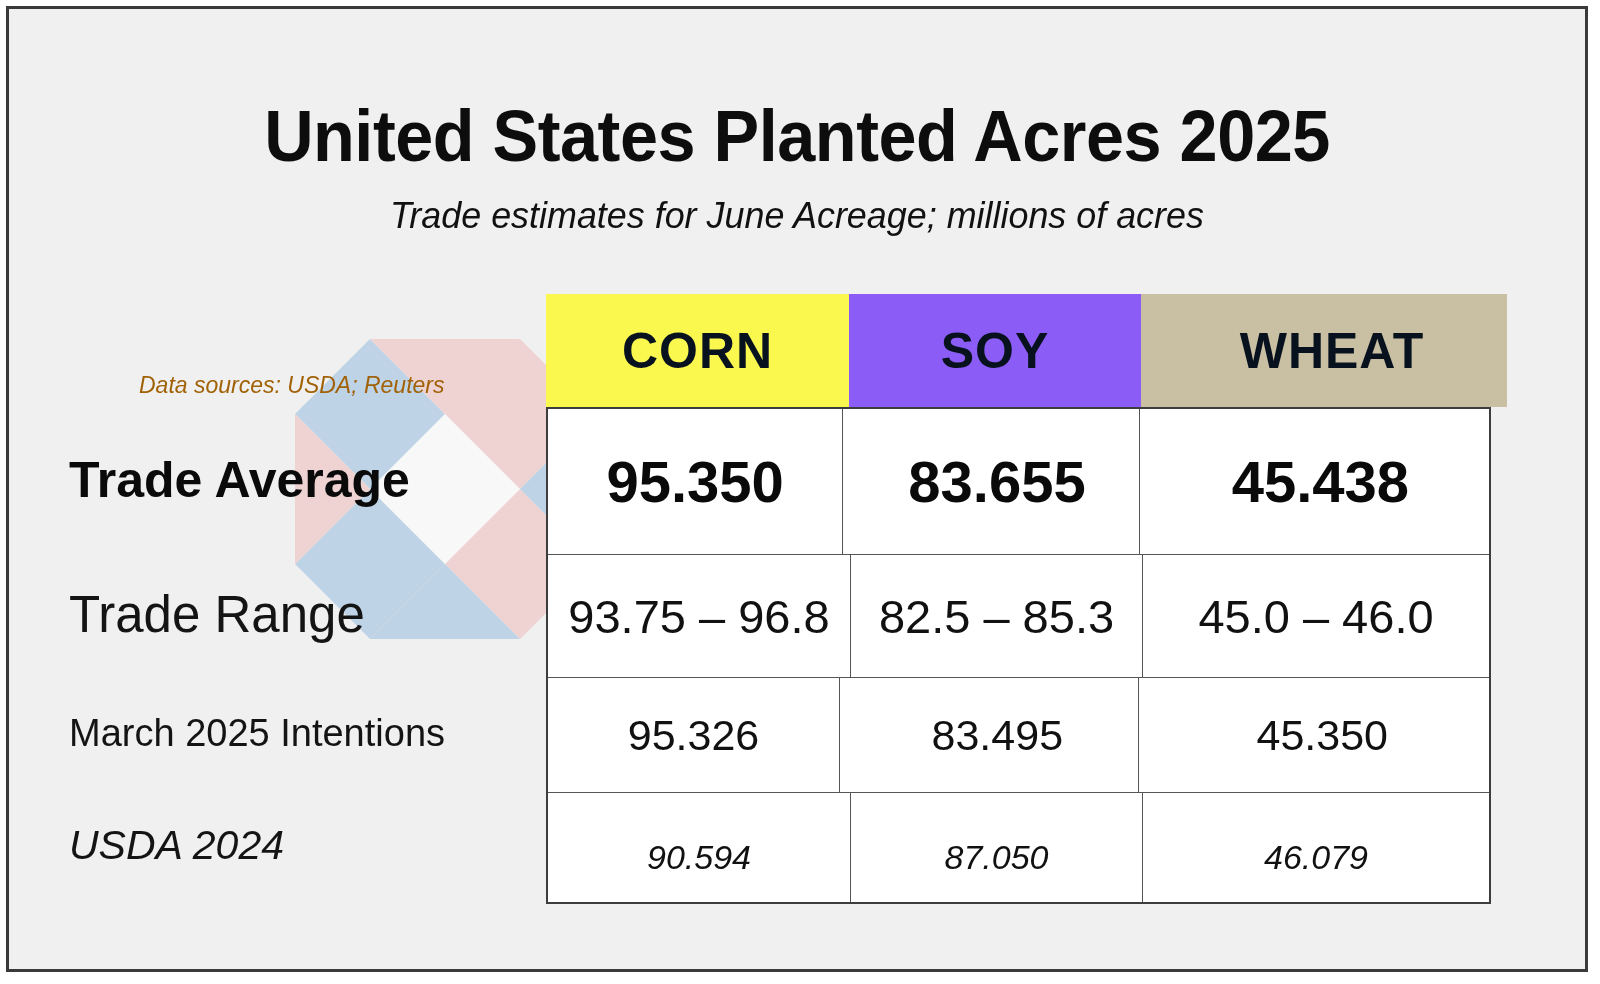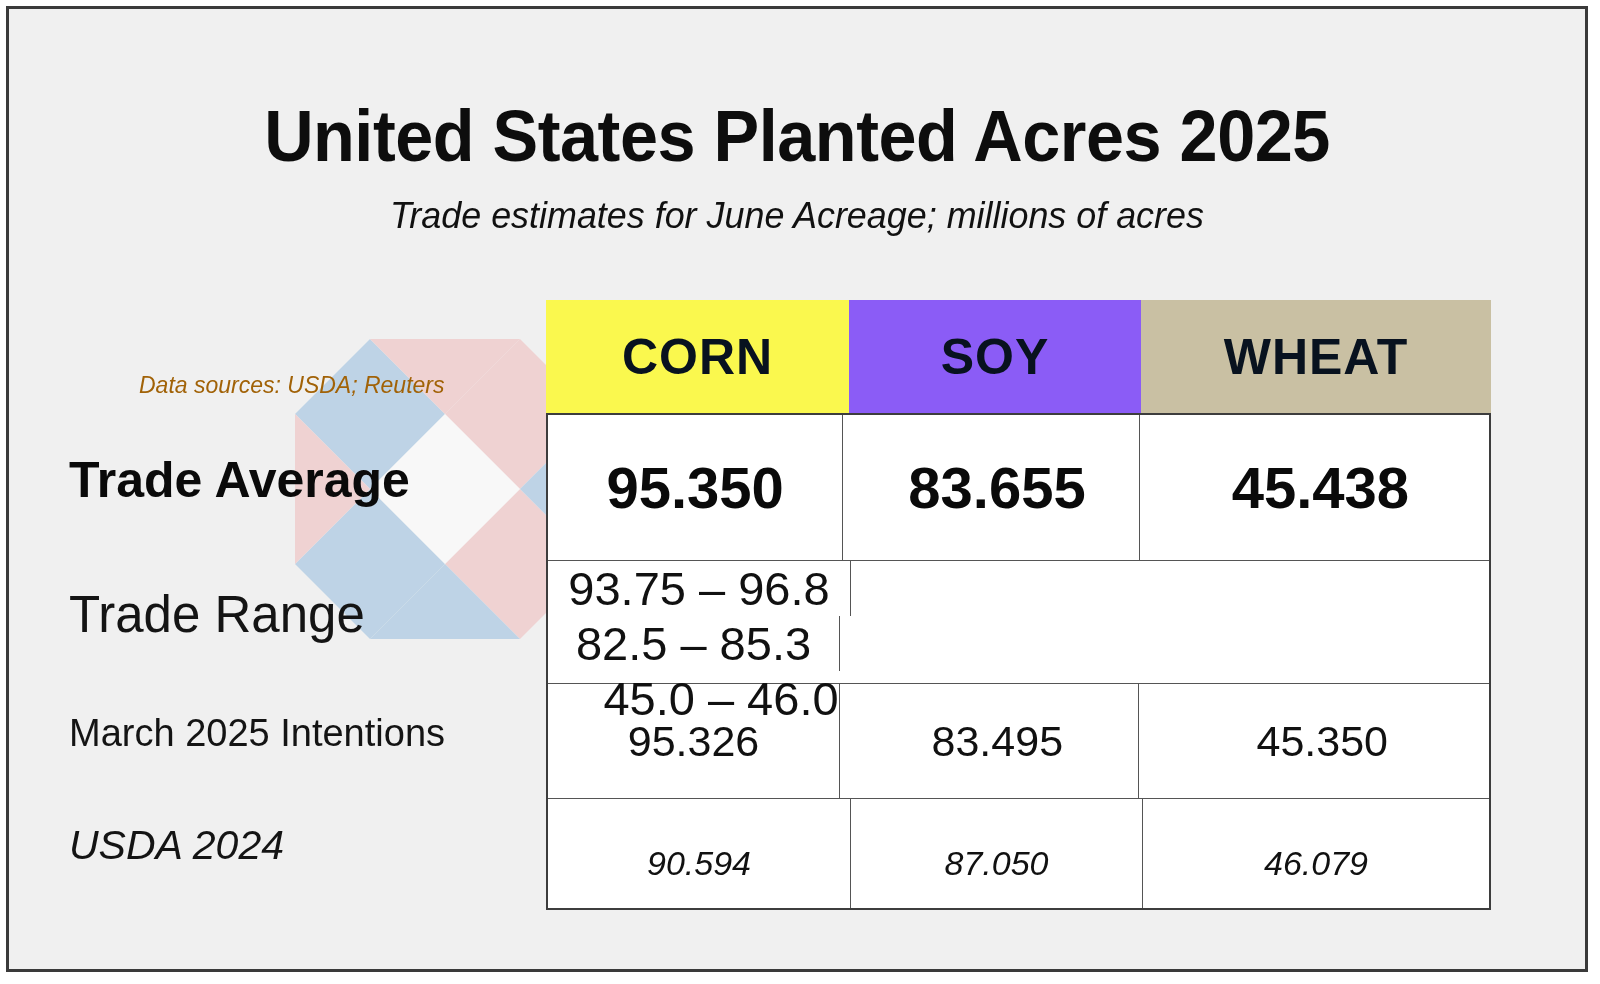--- a/index.html
+++ b/index.html
@@ -120,21 +120,21 @@
     font-size: 37px;
     font-style: italic;
     color: #111111;
     transform: scaleX(0.97);
   }
 
   
   .tbl {
     position: absolute;
     left: 537px;
-    top: 291px;
+    top: 285px;
     width: 945px;
     height: 440px;
   }
   .hdr-row {
     position: absolute;
     left: 0; top: 0;
     width: 945px; height: 113px;
     display: flex;
   }
   .hdr-cell {
@@ -142,40 +142,40 @@
     display: flex;
     align-items: center;
     justify-content: center;
     font-size: 50px;
     font-weight: bold;
     color: #08121f;
     letter-spacing: 1px;
   }
   .hdr-corn  { width: 303px; background: #faf84e; }
   .hdr-soy   { width: 292px; background: #8b5cf6; }
-  .hdr-wheat { width: 350px; background: #c9c0a3; }
+  .hdr-wheat { width: 350px; background: #c9c0a3; padding-left: 16px; }
 
   .grid {
     position: absolute;
     left: 0;
     top: 113px;
     width: 945px;
     height: 497px;
     background: #ffffff;
     border: 2px solid #3d3d3d;
     box-sizing: border-box;
   }
   .grid-row {
     display: flex;
     box-sizing: border-box;
     border-bottom: 1px solid #555;
   }
   .grid-row:last-child { border-bottom: none; }
   .r-avg    { height: 146px; gap: 12px; }
-  .r-range  { height: 123px; flex-direction: column; }
+  .r-range  { height: 123px; }
   .r-march  { height: 115px; gap: 17px; }
   .r-usda   { height: 109px; }
 
   .cell {
     display: flex;
     align-items: center;
     justify-content: center;
     box-sizing: border-box;
     border-right: 1px solid #555;
     position: relative;

